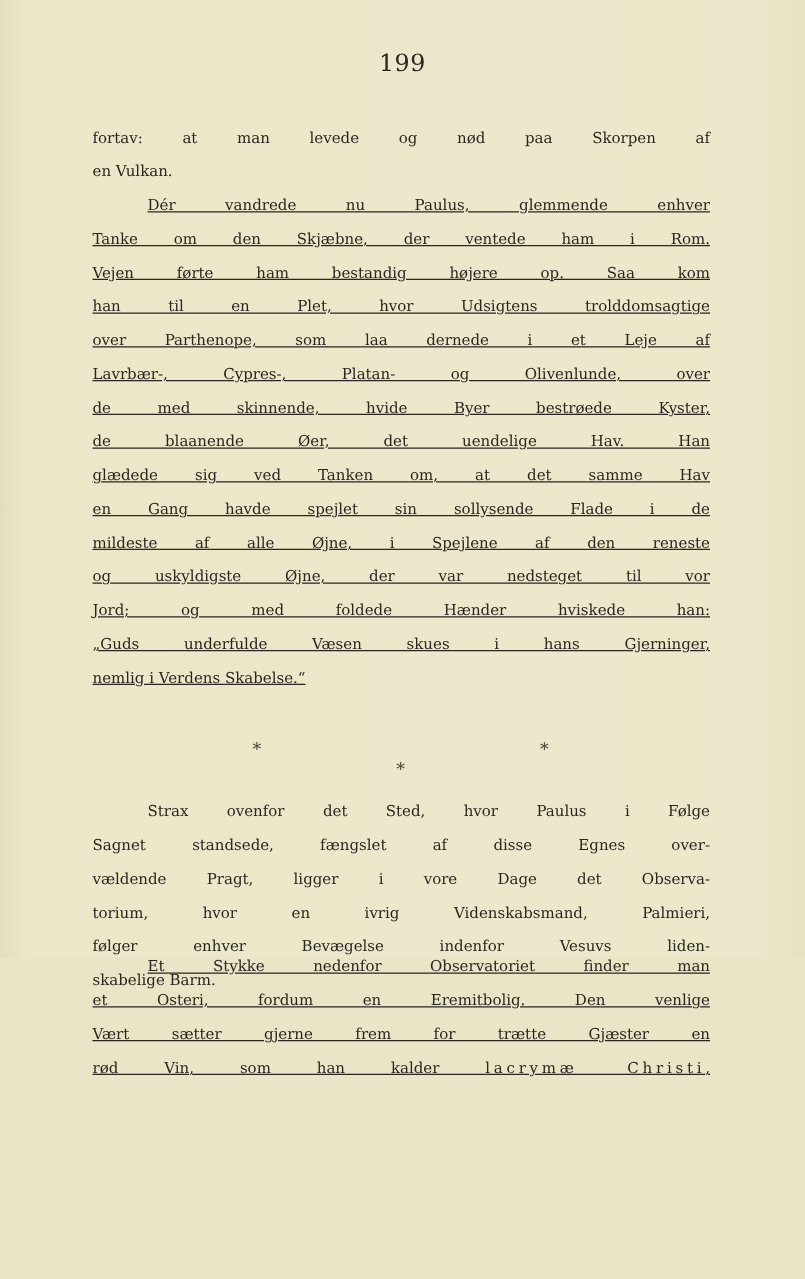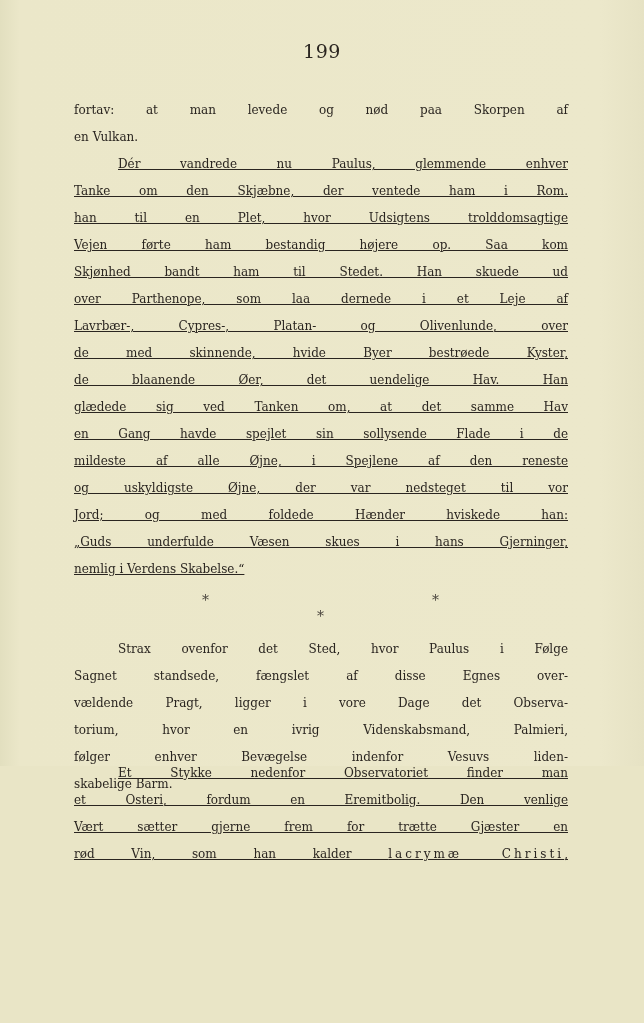--- a/index.html
+++ b/index.html
@@ -43,23 +43,22 @@
   <div class="page-number">199</div>
 
   <div class="text-block" style="top:97px;">
     <span class="line">fortav: at man levede og nød paa Skorpen af</span>
     <span class="line last">en Vulkan.</span>
   </div>
 
   <div class="text-block" style="top:151px;text-decoration:underline;">
     <span class="line indent">Dér vandrede nu Paulus, glemmende enhver</span>
     <span class="line">Tanke om den Skjæbne, der ventede ham i Rom.</span>
+    <span class="line">Vejen førte ham bestandig højere op.  Saa kom</span>
     <span class="line">han til en Plet, hvor Udsigtens trolddomsagtige</span>
-    <span class="line">Vejen førte ham bestandig højere op.  Saa kom</span>
-    <span class="line">Skjønhed bandt ham til Stedet.  Han skuede ud</span>
     <span class="line">over Parthenope, som laa dernede i et Leje af</span>
     <span class="line">Lavrbær-, Cypres-, Platan- og Olivenlunde, over</span>
     <span class="line">de med skinnende, hvide Byer bestrøede Kyster,</span>
     <span class="line">de blaanende Øer, det uendelige Hav.  Han</span>
     <span class="line">glædede sig ved Tanken om, at det samme Hav</span>
     <span class="line">en Gang havde spejlet sin sollysende Flade i de</span>
     <span class="line">mildeste af alle Øjne, i Spejlene af den reneste</span>
     <span class="line">og uskyldigste Øjne, der var nedsteget til vor</span>
     <span class="line">Jord; og med foldede Hænder hviskede han:</span>
     <span class="line">„Guds underfulde Væsen skues i hans Gjerninger,</span>

